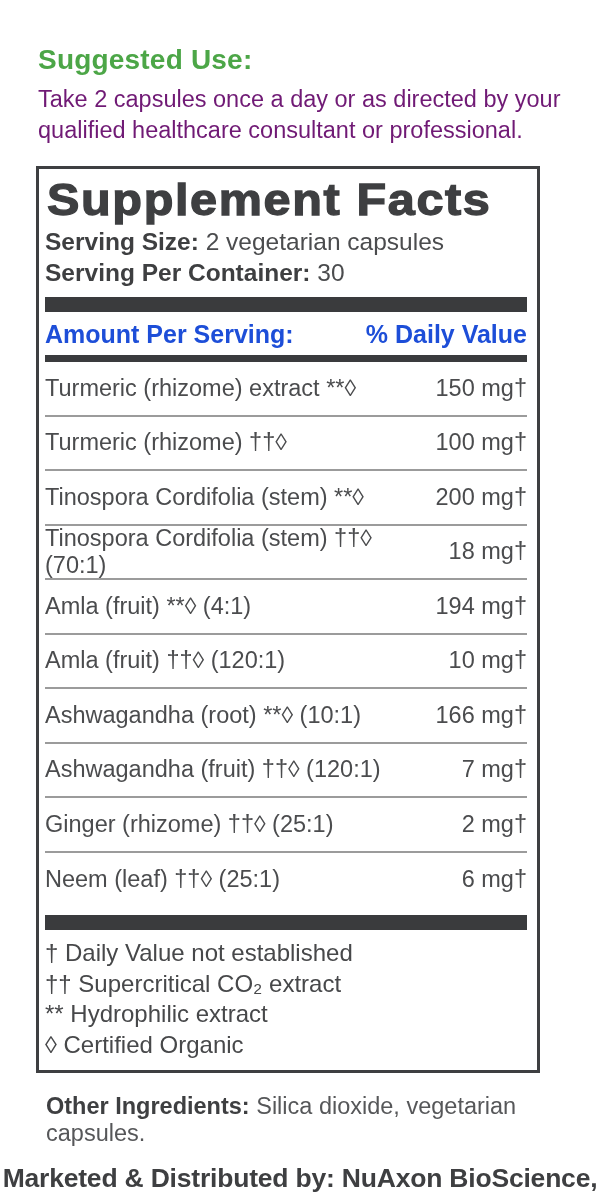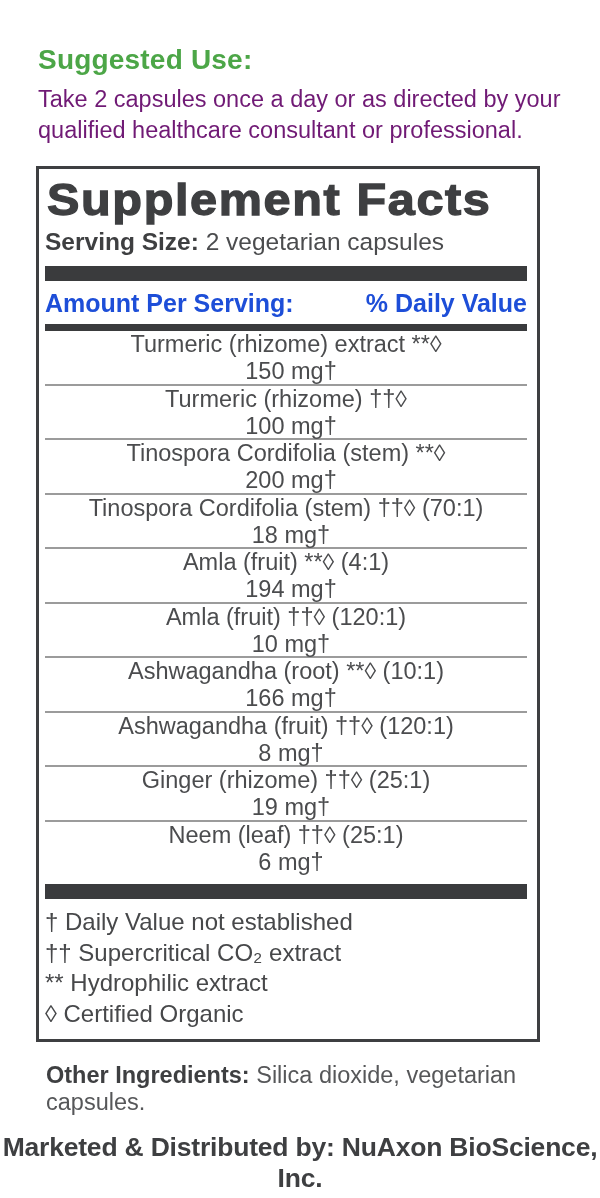--- a/index.html
+++ b/index.html
@@ -44,21 +44,21 @@
   .aps-header {
     display: flex; justify-content: space-between; align-items: center;
     font-weight: bold; color: #1d4ed8; font-size: 25px;
     padding: 8px 0 6px 0;
   }
   .bar-medium { height: 7px; background: #3a3b3d; }
   .row {
     display: flex; justify-content: space-between; align-items: center;
     height: 54.5px;
     border-bottom: 2px solid #9b9b9b;
-    font-size: 23.5px; color: #4b4c4e; flex-direction: column;
+    font-size: 23.5px; color: #4b4c4e;
   }
   .row:last-child { border-bottom: none; }
   .row-amount { white-space: nowrap; padding-left: 10px; text-align: right; }
   .footnotes { padding-top: 8px; font-size: 24px; line-height: 1.27; color: #47484a; }
 
   
   .other-ingredients {
     margin: 20px 0 0 46px;
     font-size: 23.5px; color: #565759;
   }
@@ -77,20 +77,21 @@
   <div class="suggested">
     <div class="suggested-heading">Suggested Use:</div>
     <div class="suggested-body">Take 2 capsules once a day or as directed by your qualified healthcare consultant or professional.</div>
   </div>
 
   <div class="panel">
     <div class="panel-title">Supplement Facts</div>
 
     <div class="serving-line"><b>Serving Size:</b> <span>2 vegetarian capsules</span></div>
 
+    <div class="serving-line"><b>Serving Per Container:</b> <span>30</span></div>
 
     <div class="bar-thick"></div>
 
     <div class="aps-header">
       <span>Amount Per Serving:</span>
       <span>% Daily Value</span>
     </div>
 
     <div class="bar-medium"></div>
 
@@ -118,25 +119,25 @@
       <div class="row">
         <span class="row-name">Amla (fruit) ††◊ (120:1)</span>
         <span class="row-amount">10 mg†</span>
       </div>
       <div class="row">
         <span class="row-name">Ashwagandha (root) **◊ (10:1)</span>
         <span class="row-amount">166 mg†</span>
       </div>
       <div class="row">
         <span class="row-name">Ashwagandha (fruit) ††◊ (120:1)</span>
-        <span class="row-amount">8 mg†</span>
+        <span class="row-amount">7 mg†</span>
       </div>
       <div class="row">
         <span class="row-name">Ginger (rhizome) ††◊ (25:1)</span>
-        <span class="row-amount">19 mg†</span>
+        <span class="row-amount">2 mg†</span>
       </div>
       <div class="row">
         <span class="row-name">Neem (leaf) ††◊ (25:1)</span>
         <span class="row-amount">6 mg†</span>
       </div>
     </div>
 
     <div class="bar-thick"></div>
 
     <div class="footnotes">

